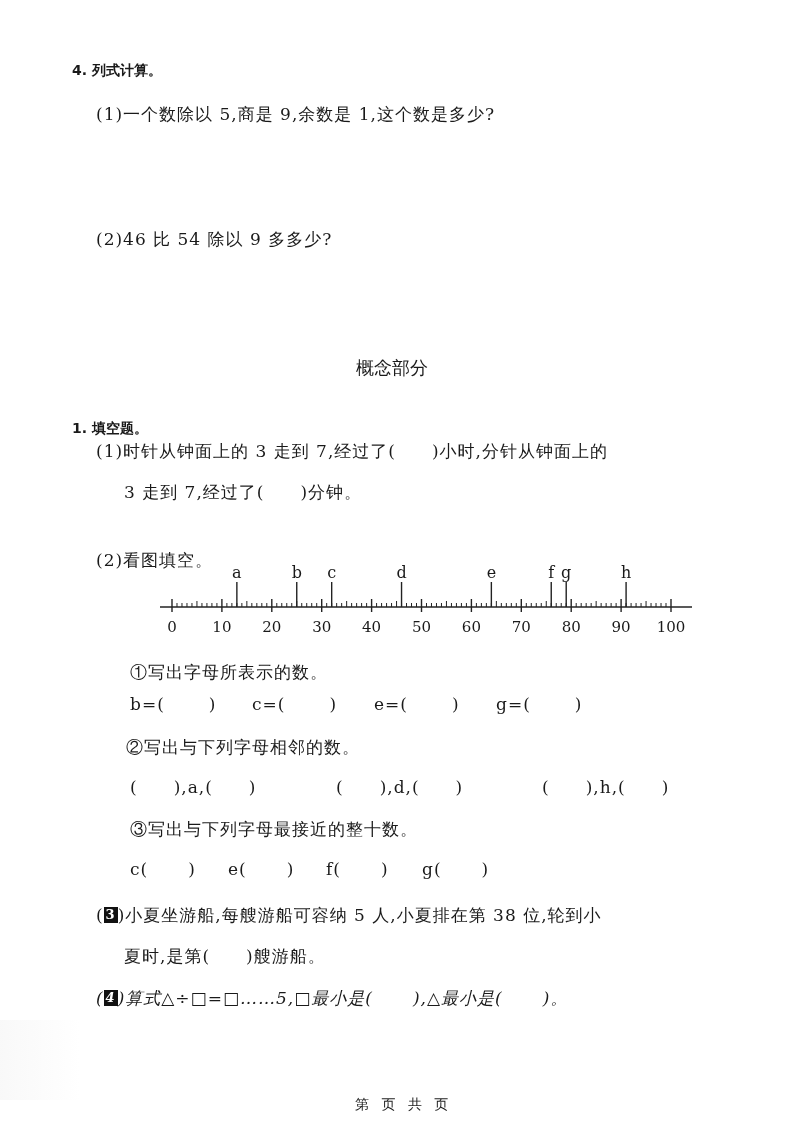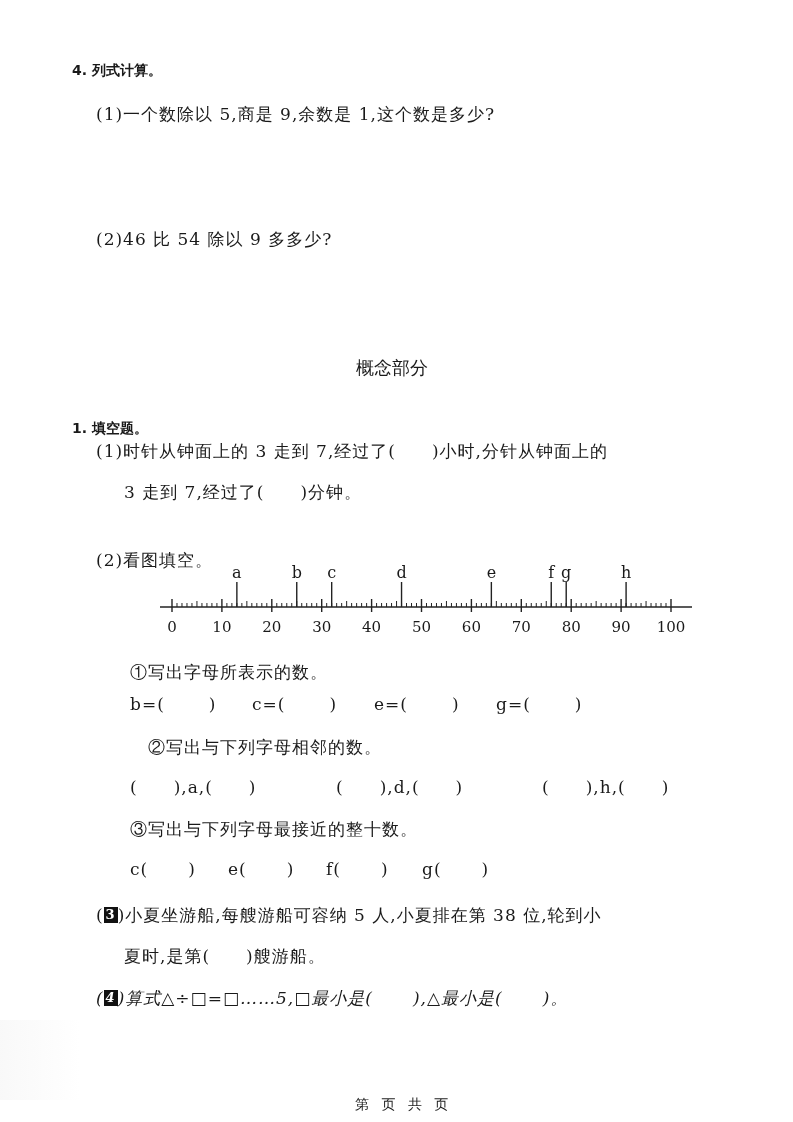--- a/index.html
+++ b/index.html
@@ -173,21 +173,21 @@
     <text x="416.21000000000004" y="22" text-anchor="middle" font-size="16" fill="#1a1a1a">g</text>
     <line x1="476.09000000000003" y1="26" x2="476.09000000000003" y2="51" stroke="#222" stroke-width="1.4"></line>
     <text x="476.09000000000003" y="22" text-anchor="middle" font-size="16" fill="#1a1a1a">h</text>
   </svg>
 
 <div class="abs body-text" style="left:130px; top:617px;margin-top:44px;">①写出字母所表示的数。</div>
 <div class="abs body-text" style="left:130px; top:694px; width:600px;">
   <span style="display:inline-block;width:122px;"><span>b=(</span><span class="blank" style="width:44px;"></span><span>)</span></span><span style="display:inline-block;width:122px;"><span>c=(</span><span class="blank" style="width:44px;"></span><span>)</span></span><span style="display:inline-block;width:122px;"><span>e=(</span><span class="blank" style="width:44px;"></span><span>)</span></span><span style="display:inline-block;width:122px;"><span>g=(</span><span class="blank" style="width:44px;"></span><span>)</span></span>
 </div>
 
-<div class="abs body-text" style="left:148px; top:736px;">②写出与下列字母相邻的数。</div>
+<div class="abs body-text" style="left:126px; top:736px;">②写出与下列字母相邻的数。</div>
 <div class="abs body-text" style="left:130px; top:777px; width:620px;">
   <span style="display:inline-block;width:206px;"><span>(</span><span class="blank" style="width:36px;"></span><span>),a,(</span><span class="blank" style="width:36px;"></span><span>)</span></span><span style="display:inline-block;width:206px;"><span>(</span><span class="blank" style="width:36px;"></span><span>),d,(</span><span class="blank" style="width:36px;"></span><span>)</span></span><span style="display:inline-block;width:200px;"><span>(</span><span class="blank" style="width:36px;"></span><span>),h,(</span><span class="blank" style="width:36px;"></span><span>)</span></span>
 </div>
 
 <div class="abs body-text" style="left:130px; top:818px;">③写出与下列字母最接近的整十数。</div>
 <div class="abs body-text" style="left:130px; top:859px; width:600px;">
   <span style="display:inline-block;width:98px;"><span>c(</span><span class="blank" style="width:40px;"></span><span>)</span></span><span style="display:inline-block;width:98px;"><span>e(</span><span class="blank" style="width:40px;"></span><span>)</span></span><span style="display:inline-block;width:96px;"><span>f(</span><span class="blank" style="width:40px;"></span><span>)</span></span><span style="display:inline-block;width:98px;"><span>g(</span><span class="blank" style="width:40px;"></span><span>)</span></span>
 </div>
 
 <div class="abs body-text" style="left:96px; top:904px;">

